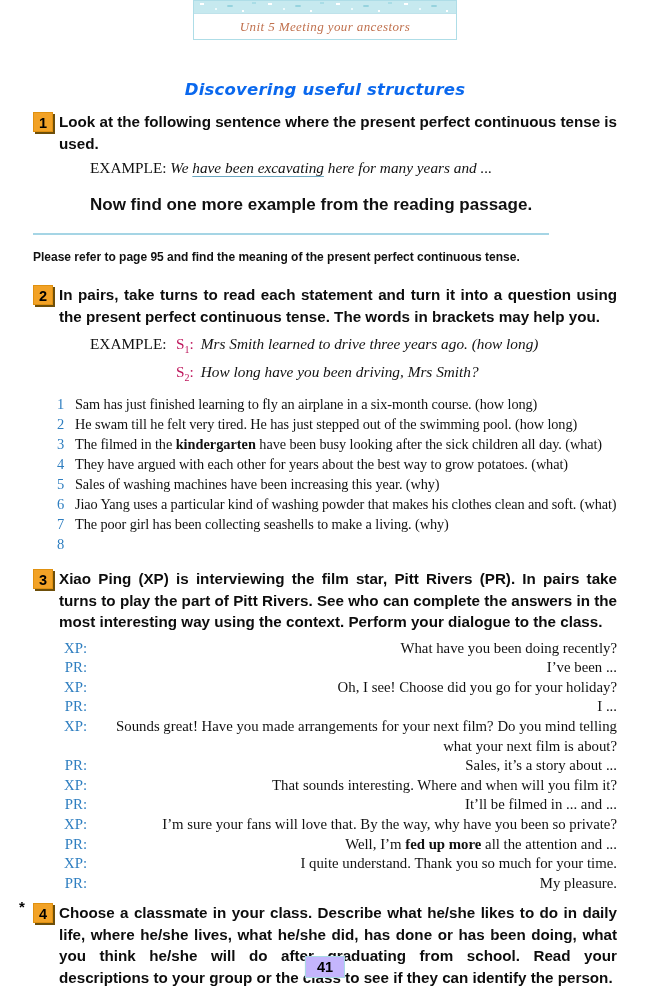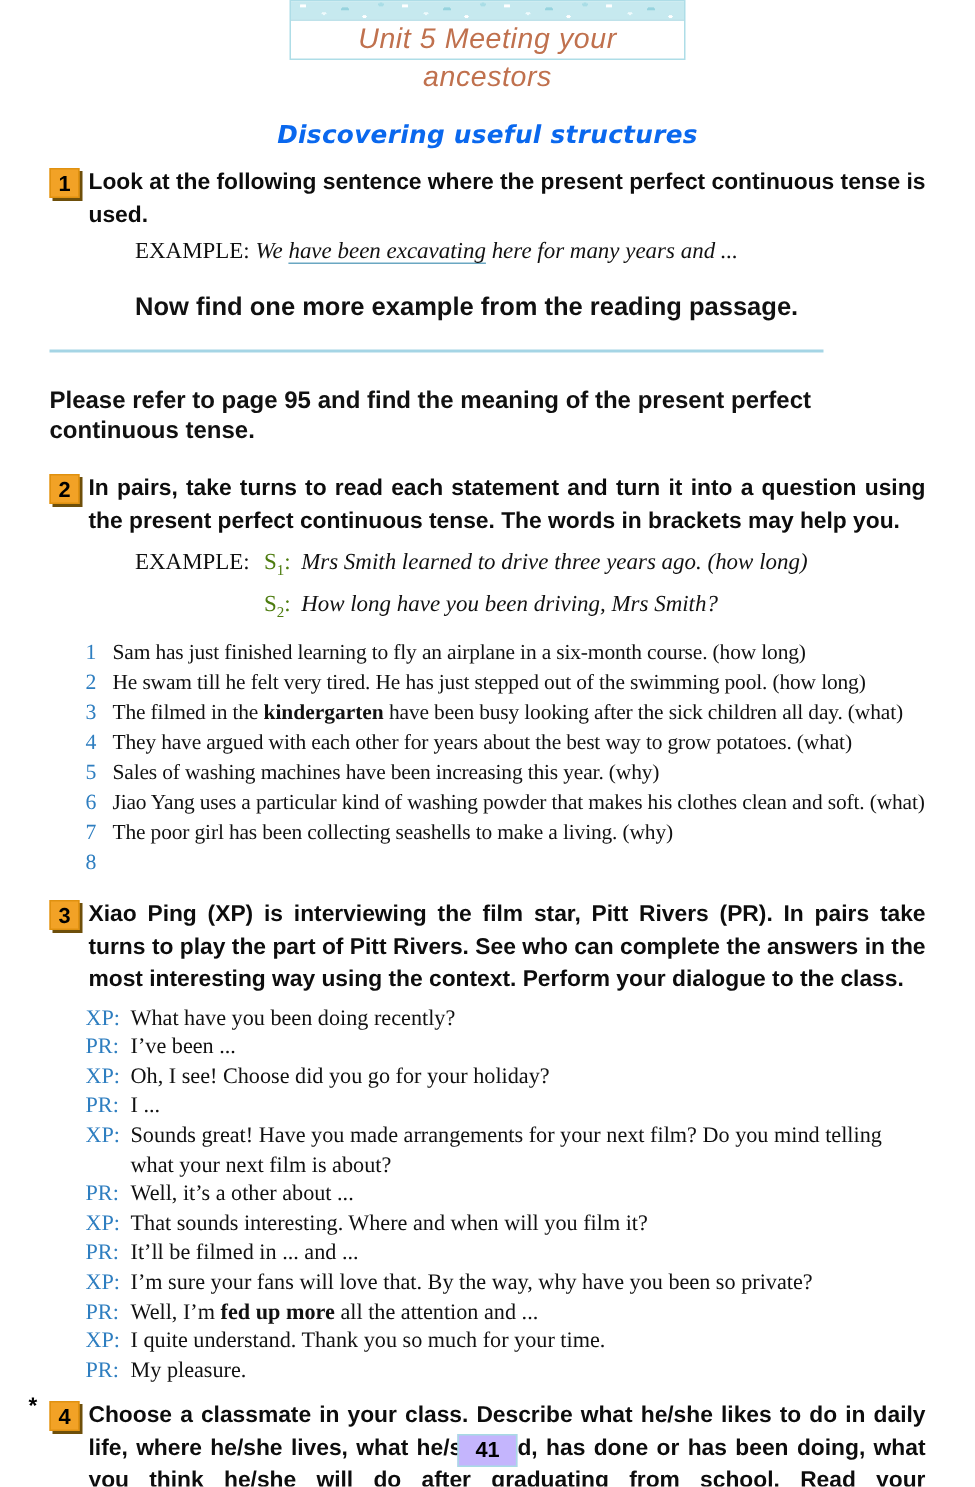--- a/index.html
+++ b/index.html
@@ -23,22 +23,22 @@
       radial-gradient(ellipse 4px 2px at 8px 3px,  #ffffff 55%, transparent 58%),
       radial-gradient(ellipse 3px 1.5px at 22px 8px, #eefafc 55%, transparent 58%),
       radial-gradient(ellipse 5px 2px at 36px 5px, #96d3de 55%, transparent 58%),
       radial-gradient(ellipse 3px 1.5px at 49px 10px,#ffffff 55%, transparent 58%),
       radial-gradient(ellipse 4px 2px at 60px 2px, #a9dde6 55%, transparent 58%);
     background-size:68px 13px;
     border-bottom:1px solid #bfe2ea;
   }
   .unit-title {
     height:25px; line-height:25px; text-align:center;
-    font-family:Liberation Sans, sans-serif; font-style:italic;
-    font-size:19px; color:#c0714e; letter-spacing:0.4px;
+    font-family:Liberation Serif, serif; font-style:italic;
+    font-size:13px; color:#c0714e; letter-spacing:0.4px;
   }
 
   
   .content { padding:0 33px; }
 
   .section-heading {
     margin-top:40px;
     font-family:"DejaVu Sans", sans-serif;
     font-style:italic; font-weight:bold;
     font-size:16.5px; color:#0a68ee; letter-spacing:0.2px;text-align:center;
@@ -63,46 +63,46 @@
   .example1 {
     margin:3px 0 16px 57px;
     font-family:"Liberation Serif", serif; font-size:15.3px; line-height:21px;
   }
   .underlined {
     text-decoration:underline;
     text-decoration-color:#6aa7c2; text-underline-offset:3px;
   }
   .nowfind { margin:1px 0 0 57px; font-weight:bold; font-size:17px; line-height:21px; }
   .write-line { margin:18px 0 0 0; width:516px; border-bottom:2px solid #a5d5e5; }
-  .note { margin-top:23px; font-weight:bold; font-size:16px; line-height:20px; width:586px; }
+  .note { margin-top:12px; font-weight:bold; font-size:12px; line-height:20px; width:586px; }
 
   
   .act2 { margin-top:17px; }
   .example2 { margin:6px 0 0 57px; font-family:"Liberation Serif", serif; font-size:15.3px; }
   .ex2-row { display:flex; line-height:22px; }
   .ex2-label { width:86px; flex:none; }
-  .s-label { color:#4d7c0f; margin-right:7px; flex:none; }
+  .s-label { color:#be185d; margin-right:7px; flex:none; }
   .s-label sub { font-size:10px; }
   .ex2-text { font-style:italic; }
 
   .stmt-list { margin:5px 0 0 24px; }
   .stmt { display:flex; line-height:20px; }
   .stmt-num {
     flex:none; width:18px; color:#2e7ec0;
     font-family:"Liberation Serif", serif; font-size:14.5px;
   }
   .stmt-text {
     font-family:"Liberation Serif", serif; font-size:14.3px;
     letter-spacing:-0.1px; white-space:nowrap;
   }
   .stmt-text b, .dlg-text b { letter-spacing:0; }
 
   
   .act3 { margin-top:14px; }
-  .dialogue { margin:6px 0 0 24px; }
+  .dialogue { margin:6px 0 0 24px;text-align:right; }
   .dlg-row { display:flex; line-height:19.6px; }
   .dlg-speaker {
     flex:none; width:30px; color:#2e7ec0;
     font-family:"Liberation Serif", serif; font-size:14.8px;
   }
   .dlg-text { font-family:"Liberation Serif", serif; font-size:14.8px; width:540px; }
 
   
   .act4 { margin-top:9px; }
   .star {
@@ -214,21 +214,21 @@
       <div class="dlg-row">
         <span class="dlg-speaker">PR:</span>
         <span class="dlg-text"><span>I ...</span><b></b><span></span></span>
       </div>
       <div class="dlg-row">
         <span class="dlg-speaker">XP:</span>
         <span class="dlg-text"><span>Sounds great! Have you made arrangements for your next film? Do you mind telling what your next film is about?</span><b></b><span></span></span>
       </div>
       <div class="dlg-row">
         <span class="dlg-speaker">PR:</span>
-        <span class="dlg-text"><span>Well, it’s a other about ...</span><b></b><span></span></span>
+        <span class="dlg-text"><span>Sales, it’s a story about ...</span><b></b><span></span></span>
       </div>
       <div class="dlg-row">
         <span class="dlg-speaker">XP:</span>
         <span class="dlg-text"><span>That sounds interesting. Where and when will you film it?</span><b></b><span></span></span>
       </div>
       <div class="dlg-row">
         <span class="dlg-speaker">PR:</span>
         <span class="dlg-text"><span>It’ll be filmed in ... and ...</span><b></b><span></span></span>
       </div>
       <div class="dlg-row">

